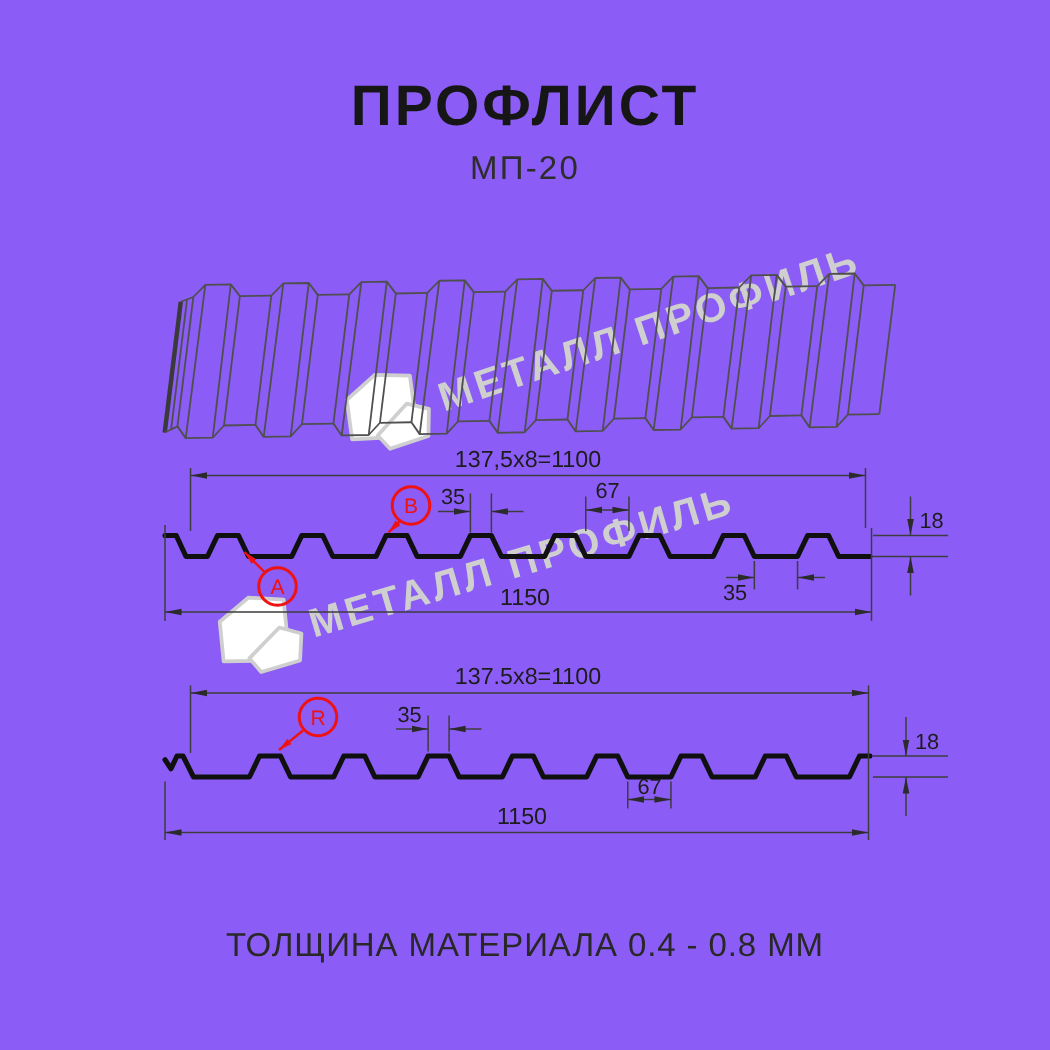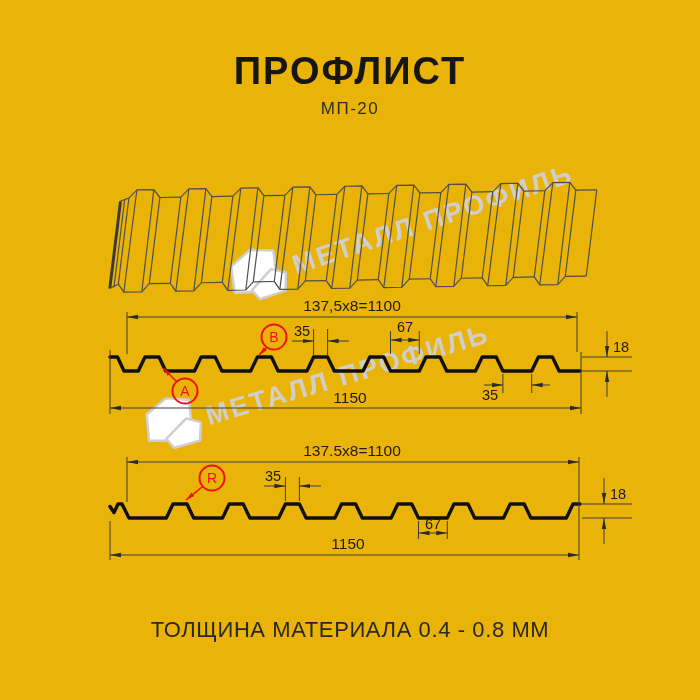--- a/index.html
+++ b/index.html
@@ -1,21 +1,21 @@
 <!DOCTYPE html>
 <html><head>
 <meta charset="utf-8">
 <style>
   html,body{margin:0;padding:0;background:#fff;}
-  .page{position:relative;width:700px;height:700px;background:#eab308;overflow:hidden;
+  .page{position:relative;width:700px;height:700px;background:#8b5cf6;overflow:hidden;
         font-family:"Liberation Sans",sans-serif;}
   .title{position:absolute;top:50px;left:0;right:0;margin:0;text-align:center;
          font-size:38px;font-weight:700;letter-spacing:2px;color:#161616;}
   .subtitle{position:absolute;top:99px;left:0;right:0;text-align:center;
-         font-size:17px;font-weight:500;letter-spacing:1.5px;color:#2d2d2d;}
+         font-size:22px;font-weight:500;letter-spacing:1.5px;color:#2d2d2d;}
   .footer{position:absolute;top:617px;left:0;right:0;text-align:center;
          font-size:22px;font-weight:500;letter-spacing:0.6px;color:#282828;}
   svg.canvas{position:absolute;left:0;top:0;}
   .thin{stroke:#3d3d3d;stroke-width:1;fill:none;}
   .wave{stroke:#101010;stroke-width:3.4;fill:none;stroke-linejoin:round;stroke-linecap:round;}
   .sheet{stroke:#4f4f4f;stroke-width:1.2;fill:none;stroke-linejoin:round;}
   .sheetthick{stroke:#3a3a3a;stroke-width:3;fill:none;}
   .dimtxt{font-size:14.5px;fill:#1c1c1c;}
   .dimbig{font-size:15.5px;fill:#1c1c1c;}
   .wmtxt{fill:#cfcfcf;font-size:27px;font-weight:700;letter-spacing:2.5px;}

